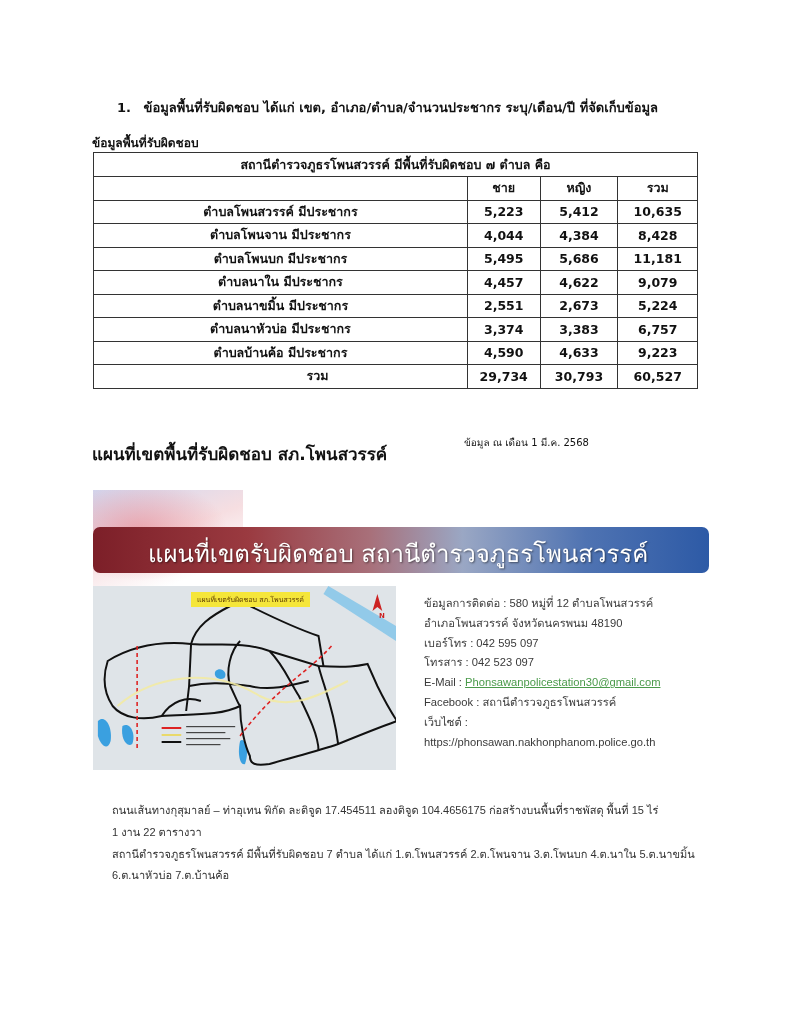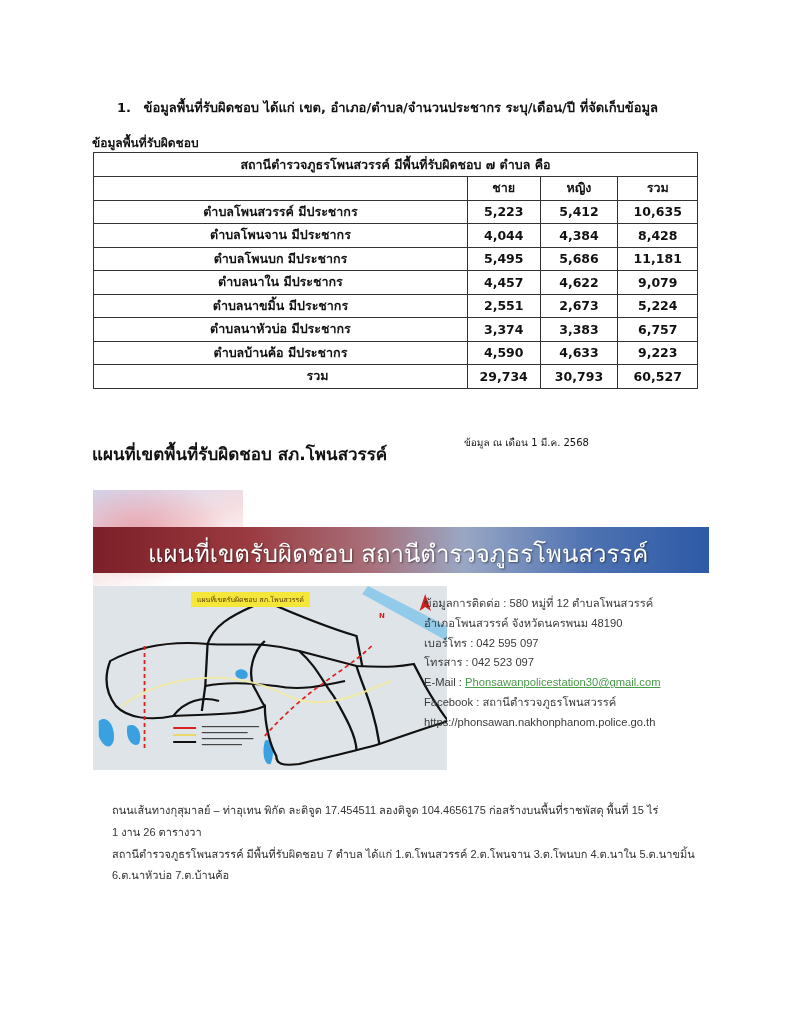--- a/index.html
+++ b/index.html
@@ -22,24 +22,24 @@
   .asof { left:464px; top:399px; font-size:10px; white-space:nowrap;margin-top:36px; }
   .mapheading { left:92px; top:440px; font-size:17px; font-weight:bold; white-space:nowrap; }
 
   
   .poster { left:93px; top:490px; width:616px; height:282px; background:#fff; overflow:hidden; }
   .flag { position:absolute; left:0; top:0; width:150px; height:100px;
           background:
             radial-gradient(ellipse at 30% 40%, rgba(230,120,130,0.55), rgba(255,255,255,0) 60%),
             linear-gradient(160deg, rgba(180,190,230,0.6) 0%, rgba(240,200,205,0.6) 45%, rgba(255,255,255,0) 80%); }
   .banner { position:absolute; left:0; top:37px; width:616px; height:46px;
-            background:linear-gradient(90deg, #7c1f28 0%, #9a3a40 25%, #a8707a 45%, #9aa7c4 60%, #4f73b2 80%, #2d5aa6 100%); }
+            background:linear-gradient(90deg, #7c1f28 0%, #9a3a40 25%, #a8707a 45%, #9aa7c4 60%, #4f73b2 80%, #2d5aa6 100%);border-radius:7px; }
   .banner-text { position:absolute; left:55px; top:7px; font-family:"DejaVu Serif", "Liberation Serif", serif;
                  font-size:24px; color:#fff; white-space:nowrap; text-shadow:1px 1px 2px rgba(0,0,0,0.5); }
-  .map { position:absolute; left:0; top:96px; width:354px; height:184px; background:#f0abfc; overflow:hidden; }
+  .map { position:absolute; left:0; top:96px; width:303px; height:184px; background:#f0abfc; overflow:hidden; }
   .map svg { width:100%; height:100%; display:block; }
   .map-title { position:absolute; left:98px; top:6px; background:#f5e63a; font-size:7px; padding:2px 6px; color:#5a3a00; white-space:nowrap; }
   .contact { position:absolute; left:331px; top:104px; font-size:11.2px; line-height:19.8px; color:#3a3a3a; font-family:"Liberation Sans", sans-serif; }
   .contact .email { color:#4a9a4a; text-decoration:underline; }
   .info { left:112px; top:800px; width:600px; font-size:11px; line-height:21.8px; color:#333; font-family:"Liberation Sans", sans-serif; }
   .info p { margin:0; }
 </style>
 </head>
 <body>
 
@@ -162,22 +162,23 @@
 
   <div class="contact">
     <div>ข้อมูลการติดต่อ : 580 หมู่ที่ 12 ตำบลโพนสวรรค์</div>
     <div>อำเภอโพนสวรรค์ จังหวัดนครพนม 48190</div>
     <div>เบอร์โทร : 042 595 097</div>
     <div>โทรสาร  : 042 523 097</div>
     <div>
       <span>E-Mail : </span><span class="email">Phonsawanpolicestation30@gmail.com</span>
     </div>
     <div>Facebook : สถานีตำรวจภูธรโพนสวรรค์</div>
+    <div>เว็บไซต์ :</div>
     <div>https://phonsawan.nakhonphanom.police.go.th</div>
   </div>
 </div>
 
 <div class="abs info">
   <p>ถนนเส้นทางกุสุมาลย์ – ท่าอุเทน พิกัด ละติจูด 17.454511 ลองติจูด 104.4656175  ก่อสร้างบนพื้นที่ราชพัสดุ พื้นที่ 15 ไร่</p>
-  <p>1 งาน 26 ตารางวา</p>
+  <p>1 งาน 22 ตารางวา</p>
   <p>สถานีตำรวจภูธรโพนสวรรค์ มีพื้นที่รับผิดชอบ 7 ตำบล ได้แก่ 1.ต.โพนสวรรค์ 2.ต.โพนจาน 3.ต.โพนบก 4.ต.นาใน 5.ต.นาขมิ้น</p>
   <p>6.ต.นาหัวบ่อ 7.ต.บ้านค้อ</p>
 </div>
 
 </body></html>

